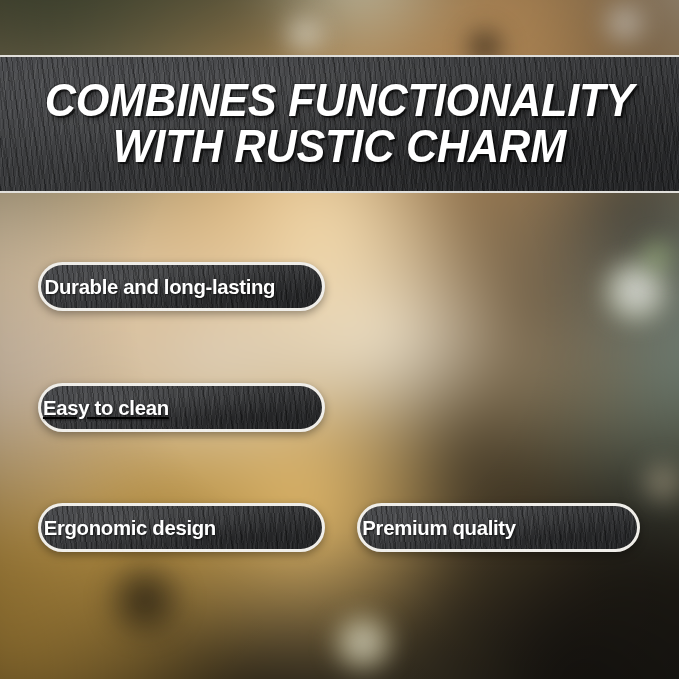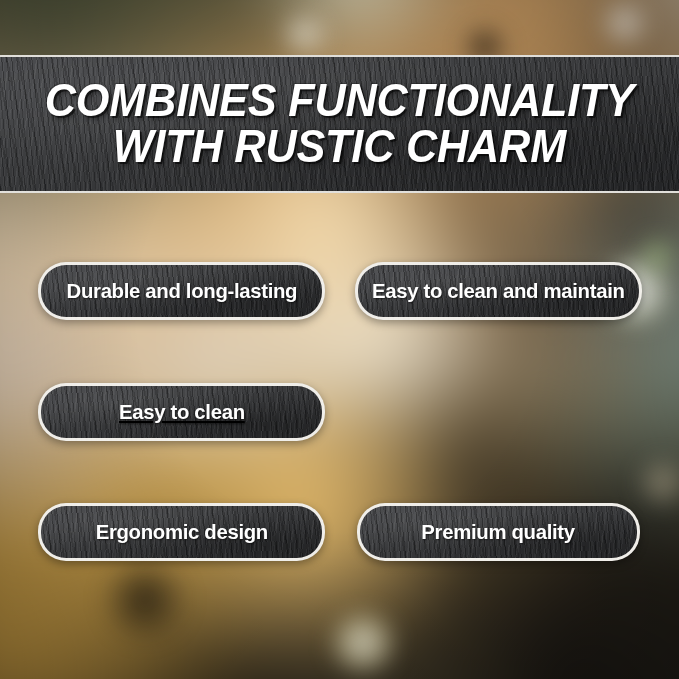--- a/index.html
+++ b/index.html
@@ -115,27 +115,27 @@
       3px 3px 5px rgba(0,0,0,0.45),
      -1px -1px 0 rgba(0,0,0,0.25);
     padding: 0 10px;
     white-space: nowrap;
   }
   .banner-title .l2 { display: block; }
 
   
   .pill {
     position: absolute;
-    height: 58px;
+    height: 49px;
     border-radius: 28px;
     border: 3px solid rgba(248,246,240,0.96);
     box-sizing: border-box;
     display: flex;
     align-items: center;
-    justify-content: center;
+    justify-content: flex-start;
     box-shadow: 0 3px 8px rgba(0,0,0,0.35);
   }
   .pill-label {
     color: #ffffff;
     font-weight: 700;
     font-size: 21px;
     letter-spacing: -0.35px;
     white-space: nowrap;
     transform: scaleX(0.97);
     text-shadow: 1px 1px 2px rgba(0,0,0,0.6);
@@ -169,23 +169,20 @@
   <div class="banner slate">
     <div class="banner-title">
       <span class="l1">COMBINES FUNCTIONALITY</span>
       <span class="l2">WITH RUSTIC CHARM</span>
     </div>
   </div>
 
   <div class="pill slate p-r1c1">
     <span class="pill-label">Durable and long-lasting</span>
   </div>
-  <div class="pill slate p-r1c2">
-    <span class="pill-label">Easy to clean and maintain</span>
-  </div>
 
   <div class="pill slate p-r2c1">
     <span class="pill-label">Easy to clean</span>
   </div>
 
   <div class="pill slate p-r3c2">
     <span class="pill-label">Premium quality</span>
   </div>
   <div class="pill slate p-r3c1">
     <span class="pill-label">Ergonomic design</span>

